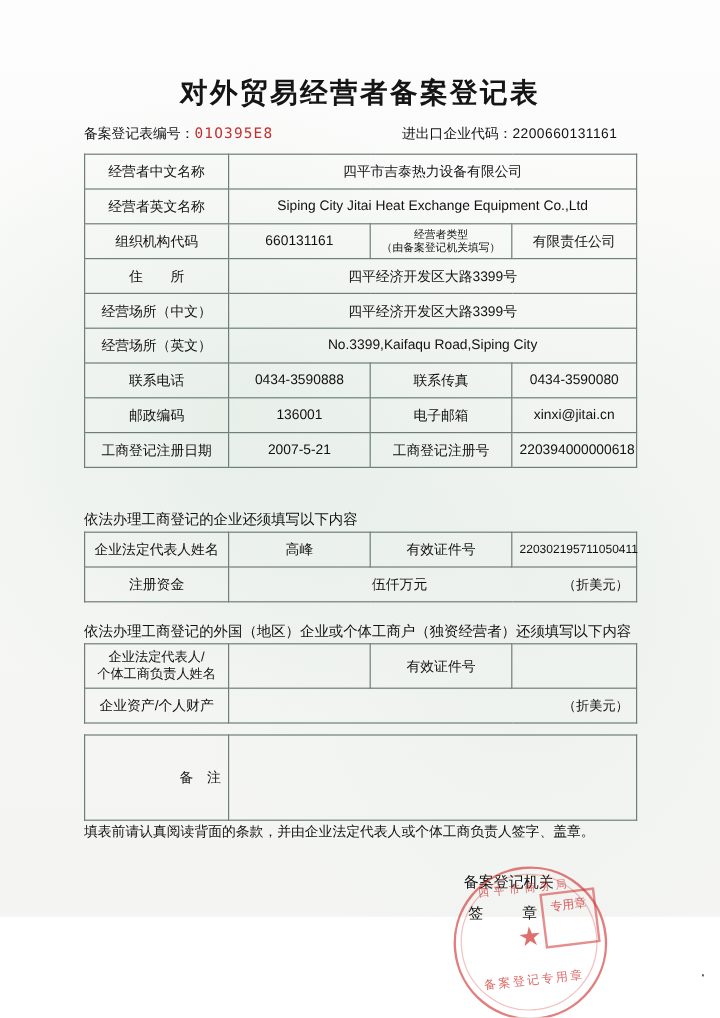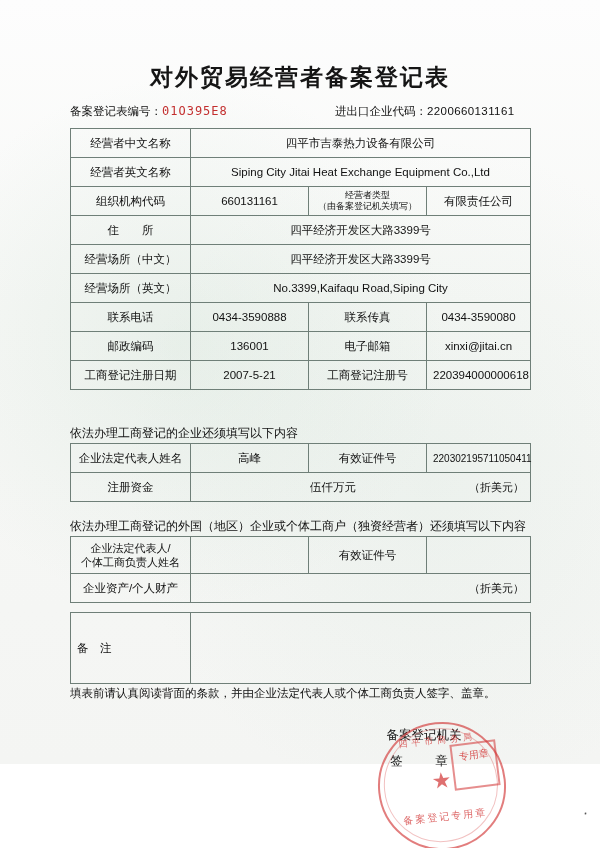--- a/index.html
+++ b/index.html
@@ -142,21 +142,21 @@
     width: 460px;
     border-collapse: collapse;
     table-layout: fixed;
   }
   table.remark td {
     border: 1px solid #6f7f78;
     height: 58px;
     font-size: 11.5px;
     vertical-align: top;
     padding: 6px;
-    text-align: left;
+    text-align: right;
     font-family: Liberation Serif, serif;
   }
   .sig-block {
     position: absolute;
     right: 86px;
     top: 722px;
     width: 180px;
     text-align: center;
     font-size: 12.5px;
     line-height: 26px;

